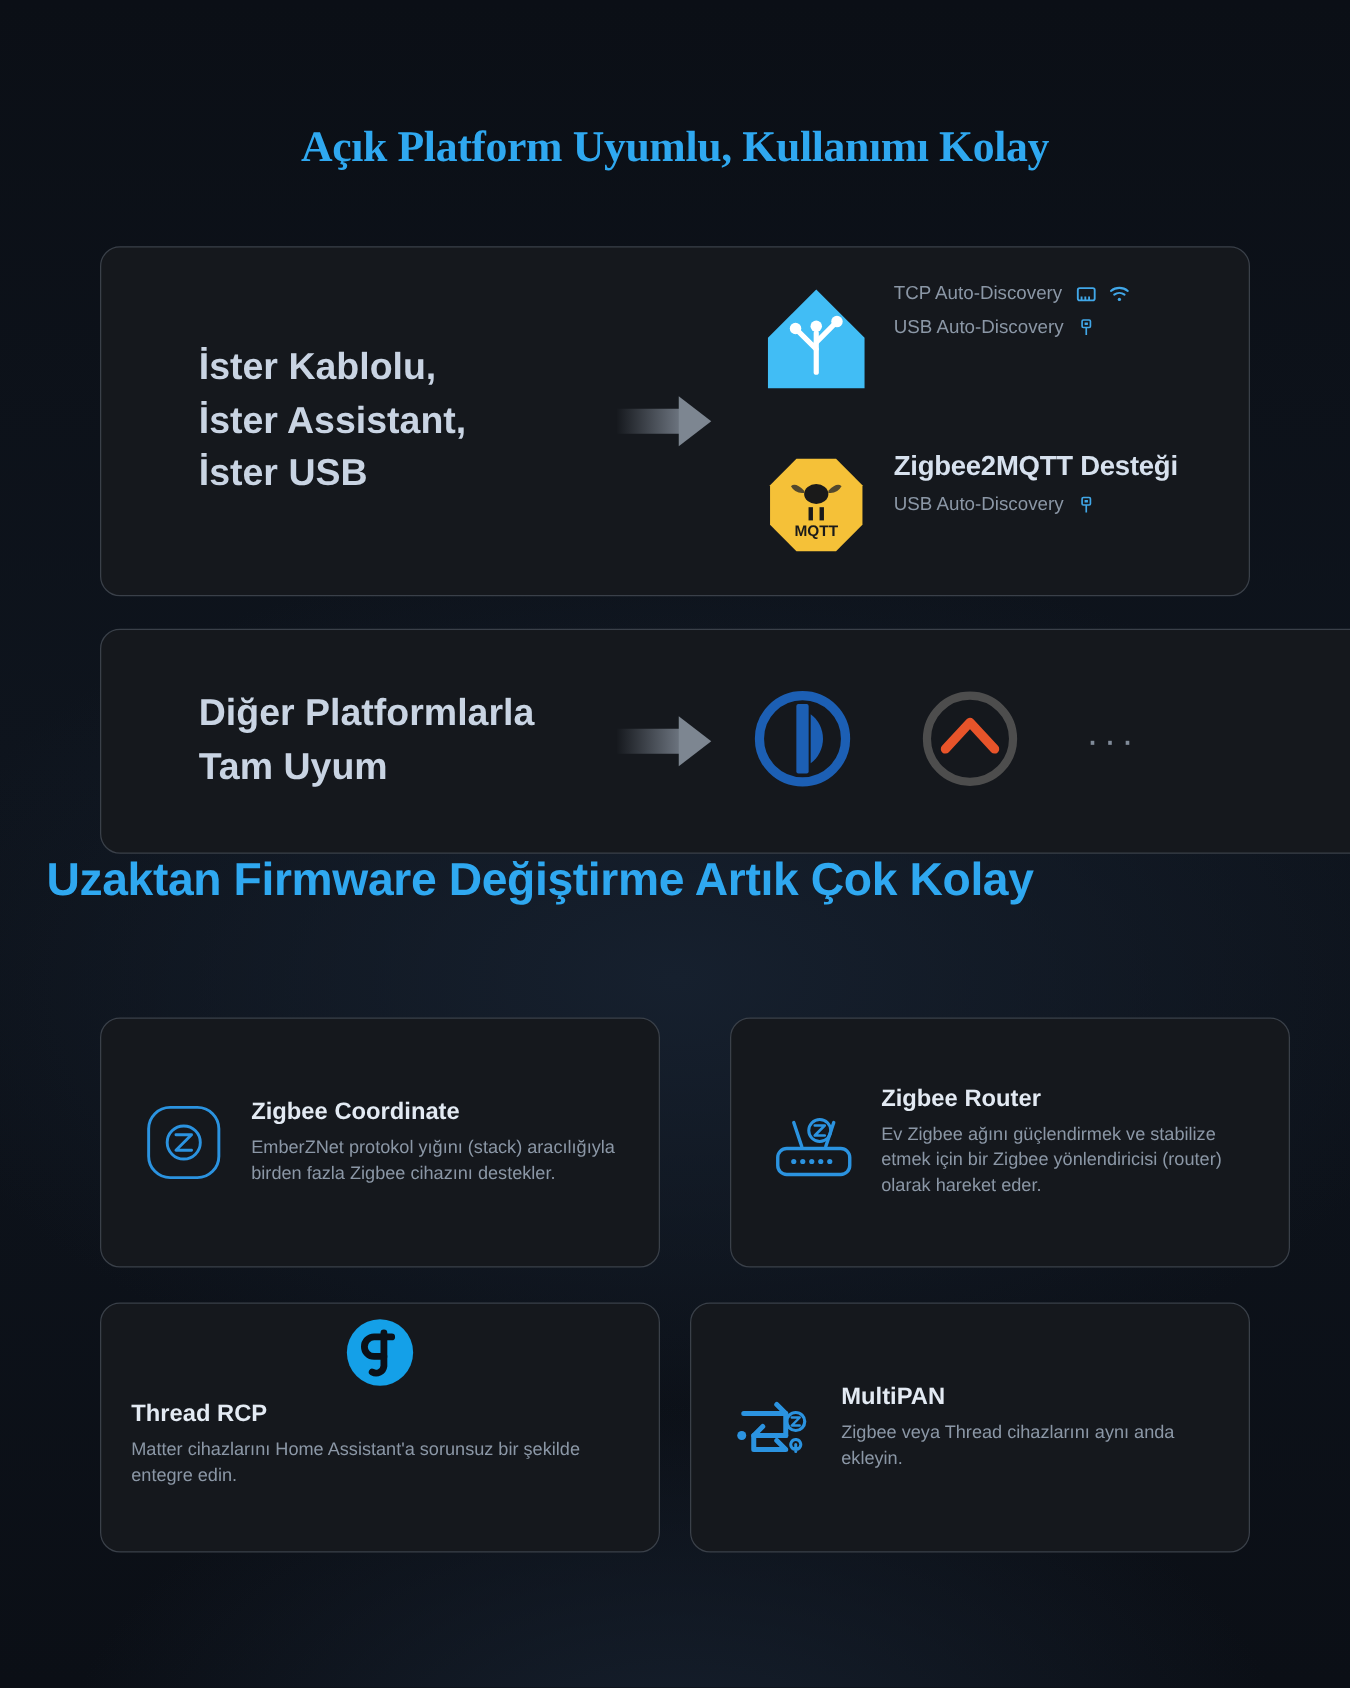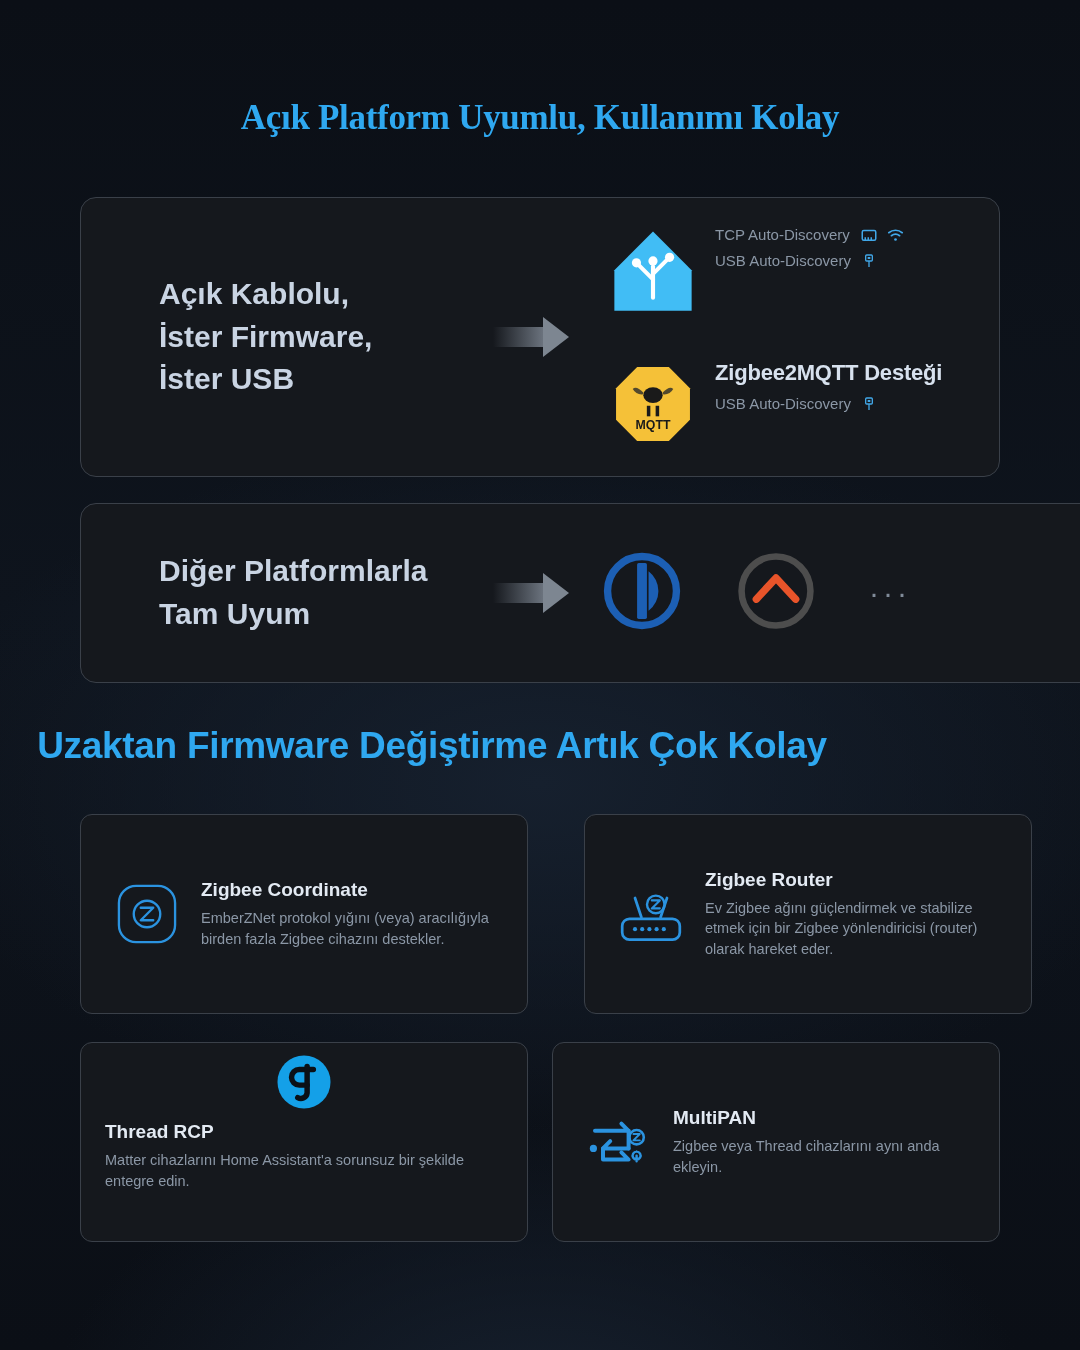--- a/index.html
+++ b/index.html
@@ -92,41 +92,40 @@
   }
   #card-other .left-title { width: 330px; }
   .logo-row { display: flex; align-items: center; gap: 52px; margin-left: 30px; }
   .dots { color: #808b99; font-size: 30px; letter-spacing: 4px; }
 
   
   .feat {
     width: 448px; height: 200px;
     display: flex; align-items: center;
     padding: 0 18px;
-    border-radius: 12px;
   }
   #feat-0 { left: 80px;  top: 814px; }
   #feat-1 { left: 584px; top: 814px; }
   #feat-2 { left: 80px;  top: 1042px; flex-direction: column; }
   #feat-3 { left: 552px; top: 1042px; }
   .feat-icon { width: 96px; flex: none; display: flex; align-items: center; justify-content: center; }
   .feat-body { padding-left: 6px; }
   .feat-title { color: #e3eaf3; font-size: 19px; font-weight: bold; margin-bottom: 7px; }
   .feat-desc { color: #8b97a6; font-size: 14.5px; line-height: 1.42; }
 </style>
 </head>
 <body>
 
 <div class="h1" id="title-1">Açık Platform Uyumlu, Kullanımı Kolay</div>
 
 <div class="card" id="card-platform">
 
   <div class="left-title">
-    <div>Açık Kablolu,</div>
-    <div>İster Firmware,</div>
+    <div>İster Kablolu,</div>
+    <div>İster Assistant,</div>
     <div>İster USB</div>
   </div>
 
   <div class="arrow">
     <div class="bar"></div>
       <div class="head"></div>
   </div>
 
   <div class="rows">
 
@@ -234,33 +233,33 @@
     <span>
       <svg width="82" height="82" viewBox="0 0 100 100">
         <circle cx="50" cy="50" r="42" fill="none" stroke="#4d4d4d" stroke-width="8"></circle>
         <path d="M26 60 L50 34 L74 60" fill="none" stroke="#e8542a" stroke-width="9" stroke-linecap="round" stroke-linejoin="round"></path>
       </svg>
     </span>
     <span class="dots">···</span>
   </div>
 </div>
 
-<div class="h1" id="title-2" style="position:absolute; top:703px; width:864px;">Uzaktan Firmware Değiştirme Artık Çok Kolay</div>
+<div class="h1" id="title-2" style="position:absolute; top:661px; width:864px;">Uzaktan Firmware Değiştirme Artık Çok Kolay</div>
 
 <div class="card feat" id="feat-0">
   <div class="feat-icon">
     <svg width="78" height="78" viewBox="0 0 100 100">
       <rect x="14" y="14" width="72" height="72" rx="22" fill="none" stroke="#2b93e0" stroke-width="3"></rect>
       <circle cx="50" cy="50" r="17" fill="none" stroke="#2b93e0" stroke-width="3"></circle>
       <path d="M42 42 H58 L42 58 H58" fill="none" stroke="#2b93e0" stroke-width="3" stroke-linecap="round" stroke-linejoin="round"></path>
     </svg>
   </div>
   <div class="feat-body">
     <div class="feat-title">Zigbee Coordinate</div>
-    <div class="feat-desc">EmberZNet protokol yığını (veya) aracılığıyla birden fazla Zigbee cihazını destekler.</div>
+    <div class="feat-desc">EmberZNet protokol yığını (stack) aracılığıyla birden fazla Zigbee cihazını destekler.</div>
   </div>
 </div>
 
 <div class="card feat" id="feat-1">
   <div class="feat-icon">
     <svg width="84" height="80" viewBox="0 0 100 100">
       <rect x="14" y="56" width="72" height="26" rx="9" fill="none" stroke="#2b93e0" stroke-width="3.4"></rect>
       <g fill="#2b93e0">
           <circle cx="30" cy="69" r="2.6"></circle>
           <circle cx="39" cy="69" r="2.6"></circle>

